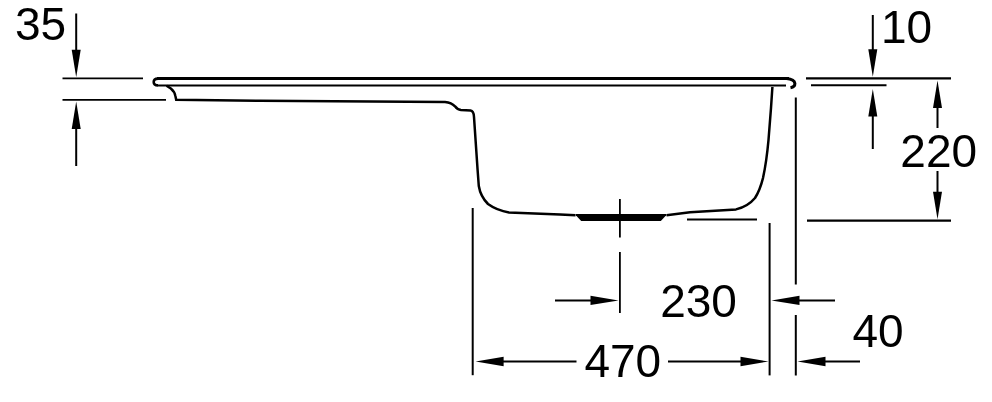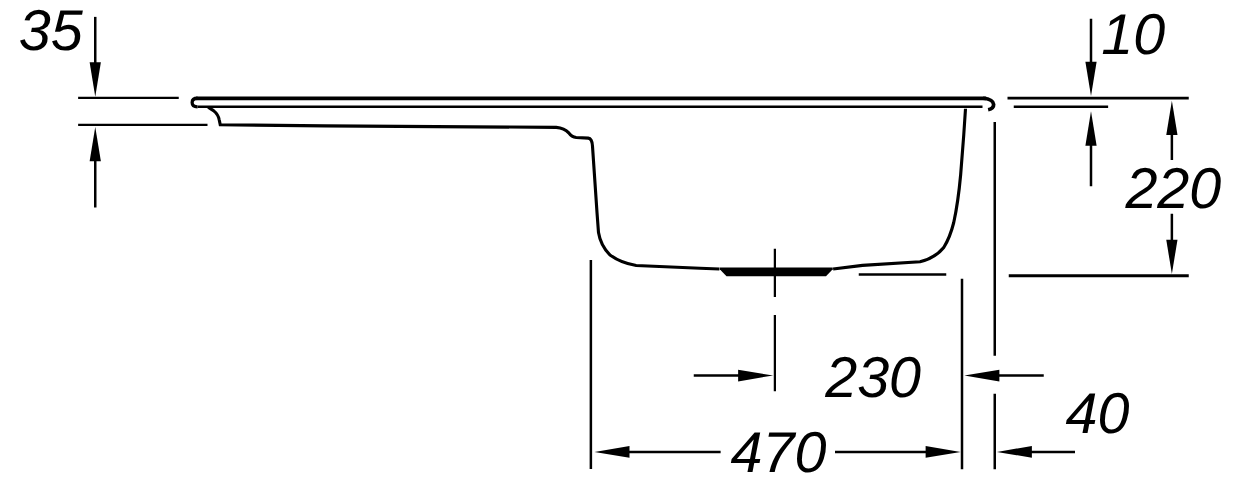--- a/index.html
+++ b/index.html
@@ -1,16 +1,16 @@
 <!DOCTYPE html>
 <html><head>
 <meta charset="utf-8">
 <style>
   html,body{margin:0;padding:0;background:#ffffff;}
-  .wrap{width:992px;height:402px;position:relative;overflow:hidden;font-style:italic;}
+  .wrap{width:992px;height:402px;position:relative;overflow:hidden;}
   svg{display:block;}
   text{font-family:"Liberation Sans",sans-serif;fill:#000;}
 </style>
 </head>
 <body>
 <div class="wrap">
 <svg width="992" height="402" viewBox="0 0 992 402">
   <rect width="992" height="402" fill="#ffffff"></rect>
 
   <path d="M 157,78.6 L 789,78.6" stroke="#000" stroke-width="3" fill="none"></path>

